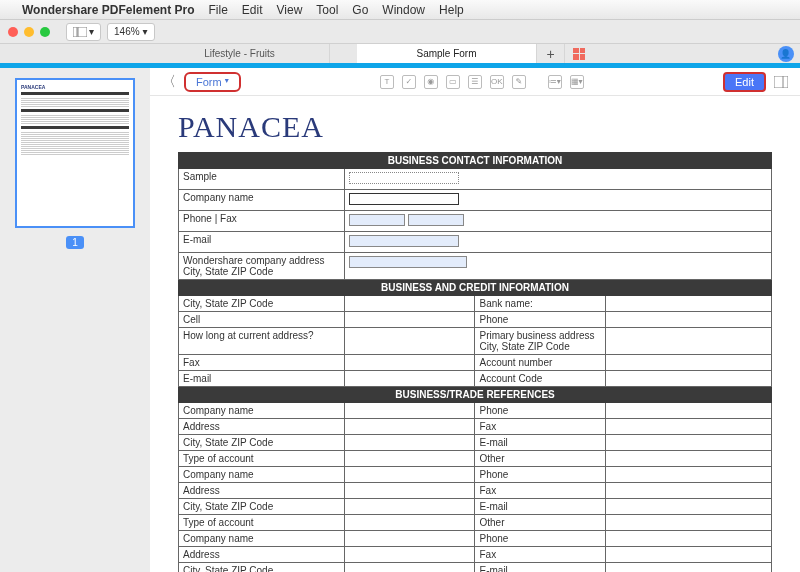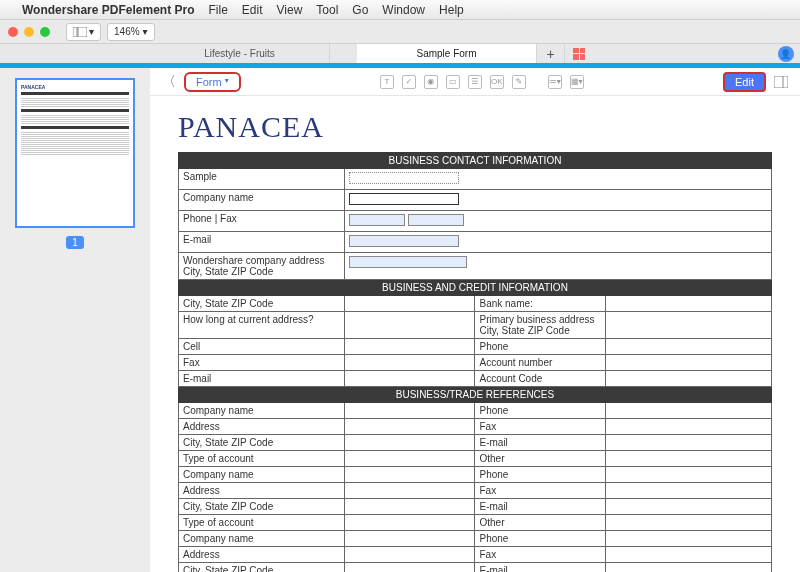--- a/index.html
+++ b/index.html
@@ -33,21 +33,21 @@
 .toolbar { height: 28px; display: flex; align-items: center; padding: 0 12px; gap: 8px; border-bottom: 1px solid #e5e5e5; }
 .back-ch { font-size: 14px; color: #666; cursor: pointer; }
 .form-btn { border: 2px solid #d03030; color: #4a76d6; padding: 2px 10px; border-radius: 6px; font-size: 11px; cursor: pointer; display: flex; gap: 3px; }
 .ticon { width: 14px; height: 14px; border: 1px solid #bcbcbc; border-radius: 2px; display: flex; align-items: center; justify-content: center; font-size: 8px; color: #999; cursor: pointer; }
 .tool-spacer { flex: 1; }
 .edit-btn { background: #4a76f7; color: #fff; border: 2px solid #d03030; border-radius: 4px; padding: 2px 10px; font-size: 11px; cursor: pointer; }
 .page { flex: 1; overflow: auto; padding: 14px 28px 0 28px; }
 .doc-title { font-family: Georgia, serif; font-size: 30px; color: #2a3a7a; letter-spacing: 1px; margin-bottom: 8px; }
 table.form { width: 100%; border-collapse: collapse; font-size: 10px; }
 table.form td { border: 1px solid #666; padding: 2px 4px; height: 16px; vertical-align: top; }
-tr.hdr td { background: #3a3a3a; color: #fff; text-align: center; font-weight: 400; border-color: #3a3a3a; }
+tr.hdr td { background: #3a3a3a; color: #fff; text-align: center; font-weight: 700; border-color: #3a3a3a; }
 .field { display:inline-block; border:1px solid #888; background:#e3ecfb; height:12px; margin:1px 0; }
 .field.dash { border:1px dotted #888; background:#fff; }
 .w110{width:110px}.w56{width:56px}.w118{width:118px}
 </style>
 </head>
 <body>
 
 <div class="menubar">
   <span class="apple"></span>
   <span class="title">Wondershare PDFelement Pro</span>
@@ -194,29 +194,29 @@
         <tr class="hdr">
               <td colspan="4">BUSINESS AND CREDIT INFORMATION</td>
             </tr>
         <tr>
               <td>City, State ZIP Code</td>
               <td style="width:22%"></td>
               <td style="width:22%">Bank name:</td>
               <td></td>
             </tr>
         <tr>
+              <td>Cell</td>
+              <td></td>
+              <td>Phone</td>
+              <td></td>
+            </tr>
+        <tr>
               <td>How long at current address?</td>
               <td></td>
               <td><span>Primary business address</span><br><span>City, State ZIP Code</span></td>
-              <td></td>
-            </tr>
-        <tr>
-              <td>Cell</td>
-              <td></td>
-              <td>Phone</td>
               <td></td>
             </tr>
         <tr>
               <td>Fax</td>
               <td></td>
               <td>Account number</td>
               <td></td>
             </tr>
         <tr>
               <td>E-mail</td>

